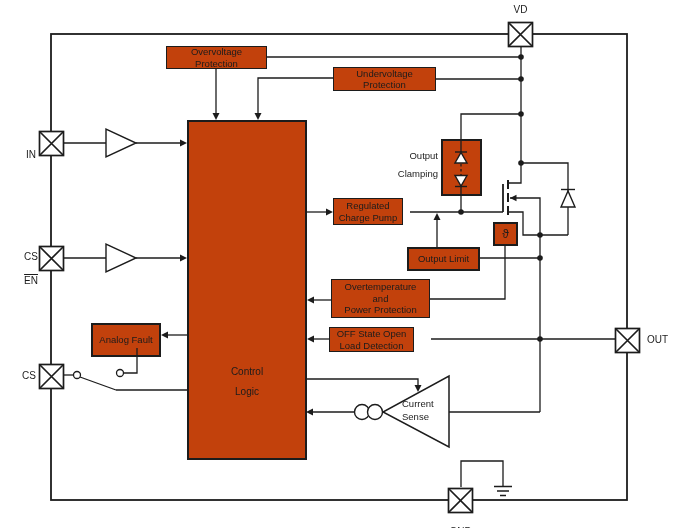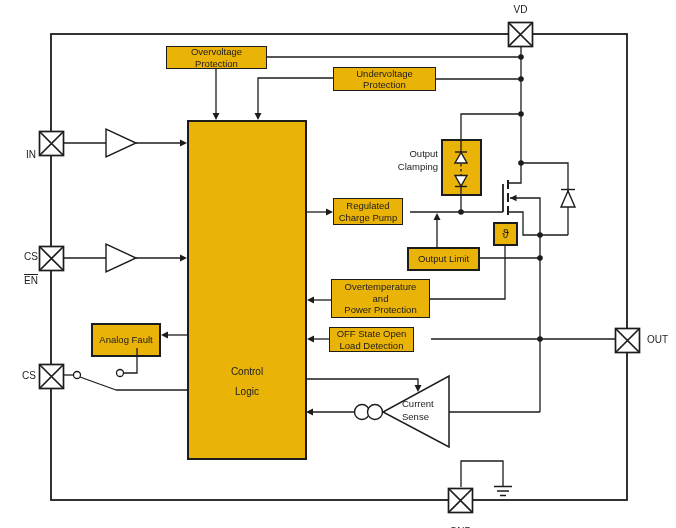--- a/index.html
+++ b/index.html
@@ -1,21 +1,21 @@
 <!DOCTYPE html>
 <html><head>
 <meta charset="utf-8">
 <style>
   html,body{margin:0;padding:0;background:#ffffff;}
   .stage{
     position:relative;width:676px;height:528px;background:#fff;overflow:hidden;
     font-family:"Liberation Sans","DejaVu Sans",sans-serif;color:#1c1c1c;
   }
   .blk{
-    position:absolute;box-sizing:border-box;background:#eab308;border:1.4px solid #1c1c1c;
+    position:absolute;box-sizing:border-box;background:#c2410c;border:1.4px solid #1c1c1c;
     display:flex;align-items:center;justify-content:center;text-align:center;
     font-size:9.5px;line-height:11.5px;white-space:pre-line;z-index:1;color:#1c1c1c;
   }
   .blk.thick{border-width:2px;}
   .blk.control{align-items:flex-start;font-size:10px;line-height:20px;padding-top:240px;}
   .blk.theta{font-size:12px;line-height:12px;}
   .lbl{
     position:absolute;font-size:10px;line-height:12px;z-index:3;white-space:pre-line;color:#1c1c1c;
   }
   .lbl.right{text-align:right;}
@@ -59,21 +59,21 @@
   <div class="lbl center" style="left:506px;top:4px;width:29px;">VD</div>
   <div class="lbl right" style="left:8px;top:149px;width:28px;">IN</div>
   <div class="lbl right" style="left:12px;top:239px;width:26px;">
     <div>CS</div>
     <div class="ovl">EN</div>
   </div>
   <div class="lbl right" style="left:8px;top:370px;width:28px;">CS</div>
   <div class="lbl" style="left:647px;top:334px;width:28px;">OUT</div>
   <div class="lbl center" style="left:444px;top:526px;width:33px;">GND</div>
 
-  <div class="lbl right small" style="left:386px;top:147px;width:52px;line-height:13px;">Output
+  <div class="lbl right small" style="left:386px;top:147px;width:52px;line-height:18px;">Output
 Clamping</div>
 
   <div class="lbl small" style="left:402px;top:397px;width:46px;line-height:13px;">Current
 Sense</div>
 
   <svg class="wires" width="676" height="528" viewBox="0 0 676 528">
     <g fill="none" stroke="#1c1c1c" stroke-width="1.3">
       <rect x="51" y="34" width="576" height="466" stroke-width="1.8"></rect>
       <path d="M267,57 H521"></path>
       <path d="M333,78 H258 V113"></path>

